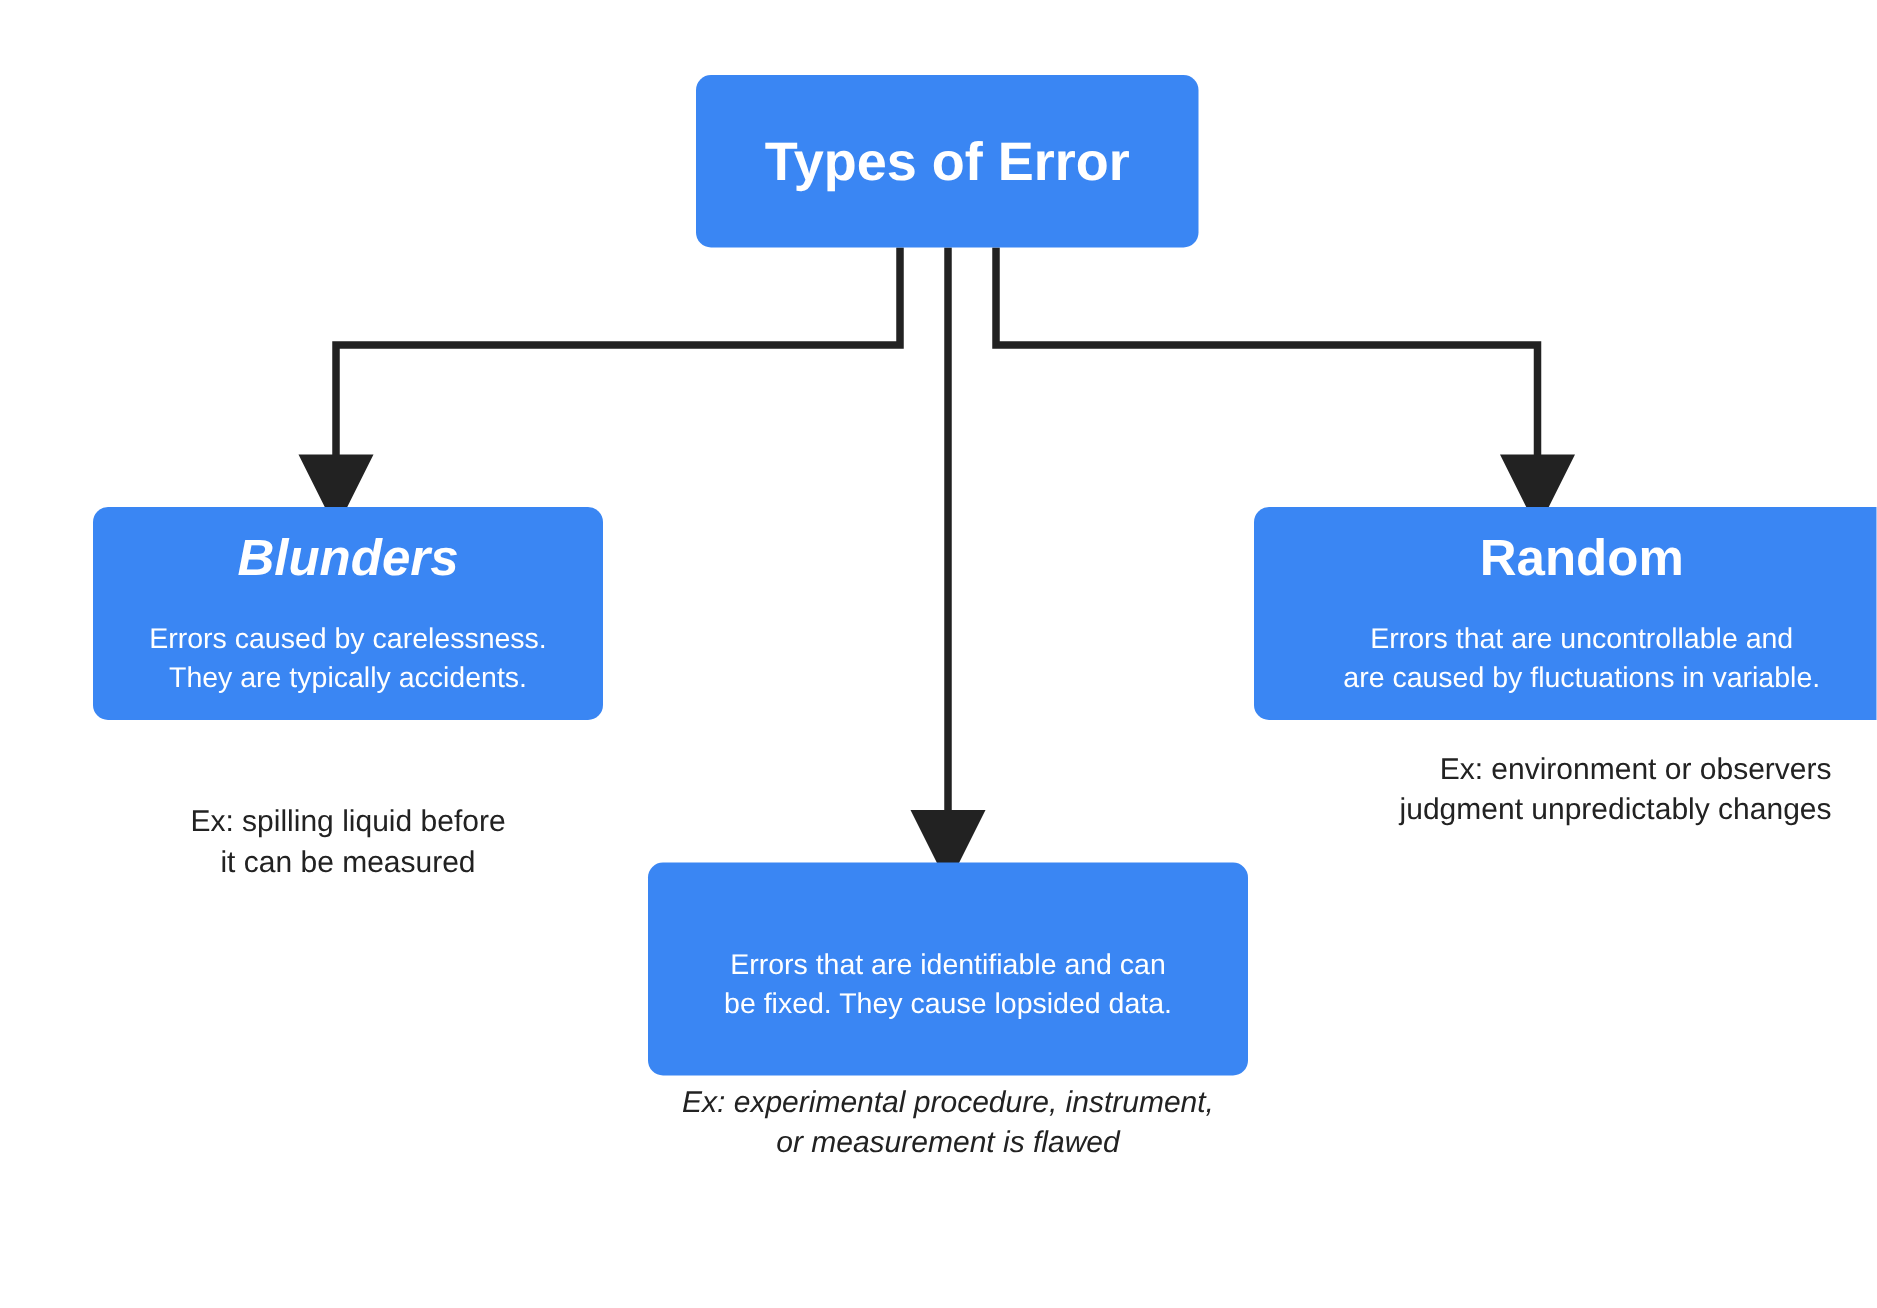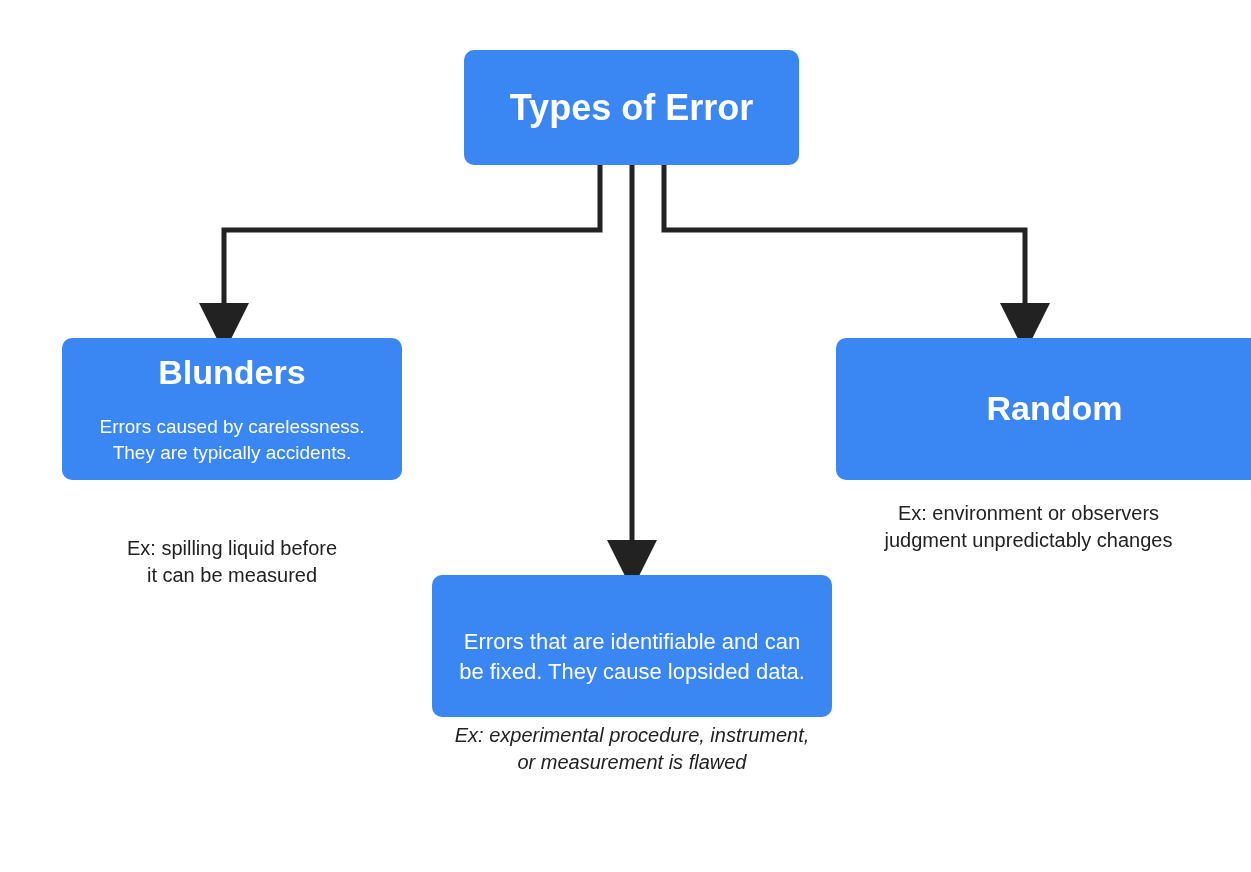--- a/index.html
+++ b/index.html
@@ -60,31 +60,33 @@
   <path d="M 632 165 L 632 565" fill="none" stroke="#222222" stroke-width="5" marker-end="url(#arrowhead)"></path>
 
   <path d="M 664 165 L 664 230 L 1025 230 L 1025 328" fill="none" stroke="#222222" stroke-width="5" marker-end="url(#arrowhead)"></path>
 </svg>
 
 <div class="node" style="left:464px; top:50px; width:335px; height:115px; background:#3a86f3;">
   <div class="node-title" style="font-size:36px;">Types of Error</div>
 </div>
 
 <div class="node" style="left:62px; top:338px; width:340px; height:142px; background:#3a86f3;">
-  <div class="node-title" style="font-size:34px;">Blunders</div>
+  <div class="node-title" style="font-size:34px;font-style:italic;">Blunders</div>
   <div class="node-desc" style="font-size:19px;">Errors caused by carelessness.
 They are typically accidents.</div>
 </div>
 <div class="example-text" style="left:62px; top:500px; width:340px;margin-top:35px;">Ex: spilling liquid before
 it can be measured</div>
 
 <div class="node" style="left:432px; top:575px; width:400px; height:142px; background:#3a86f3;">
-  <div class="node-desc" style="font-size:22px;">Errors that are identifiable and can
+  <div class="node-desc" style="font-size:19px;">Errors that are identifiable and can
 be fixed. They cause lopsided data.</div>
 </div>
 <div class="example-text" style="left:432px; top:722px; width:400px;font-style:italic;">Ex: experimental procedure, instrument,
 or measurement is flawed</div>
 
 <div class="node" style="left:836px; top:338px; width:437px; height:142px; background:#3a86f3;">
   <div class="node-title" style="font-size:34px;">Random</div>
+  <div class="node-desc" style="font-size:19px;">Errors that are uncontrollable and
+are caused by fluctuations in variable.</div>
 </div>
-<div class="example-text" style="left:836px; top:500px; width:385px;">Ex: environment or observers
+<div class="example-text" style="left:836px; top:500px; width:385px;text-align:right;">Ex: environment or observers
 judgment unpredictably changes</div>
 
 </body></html>

